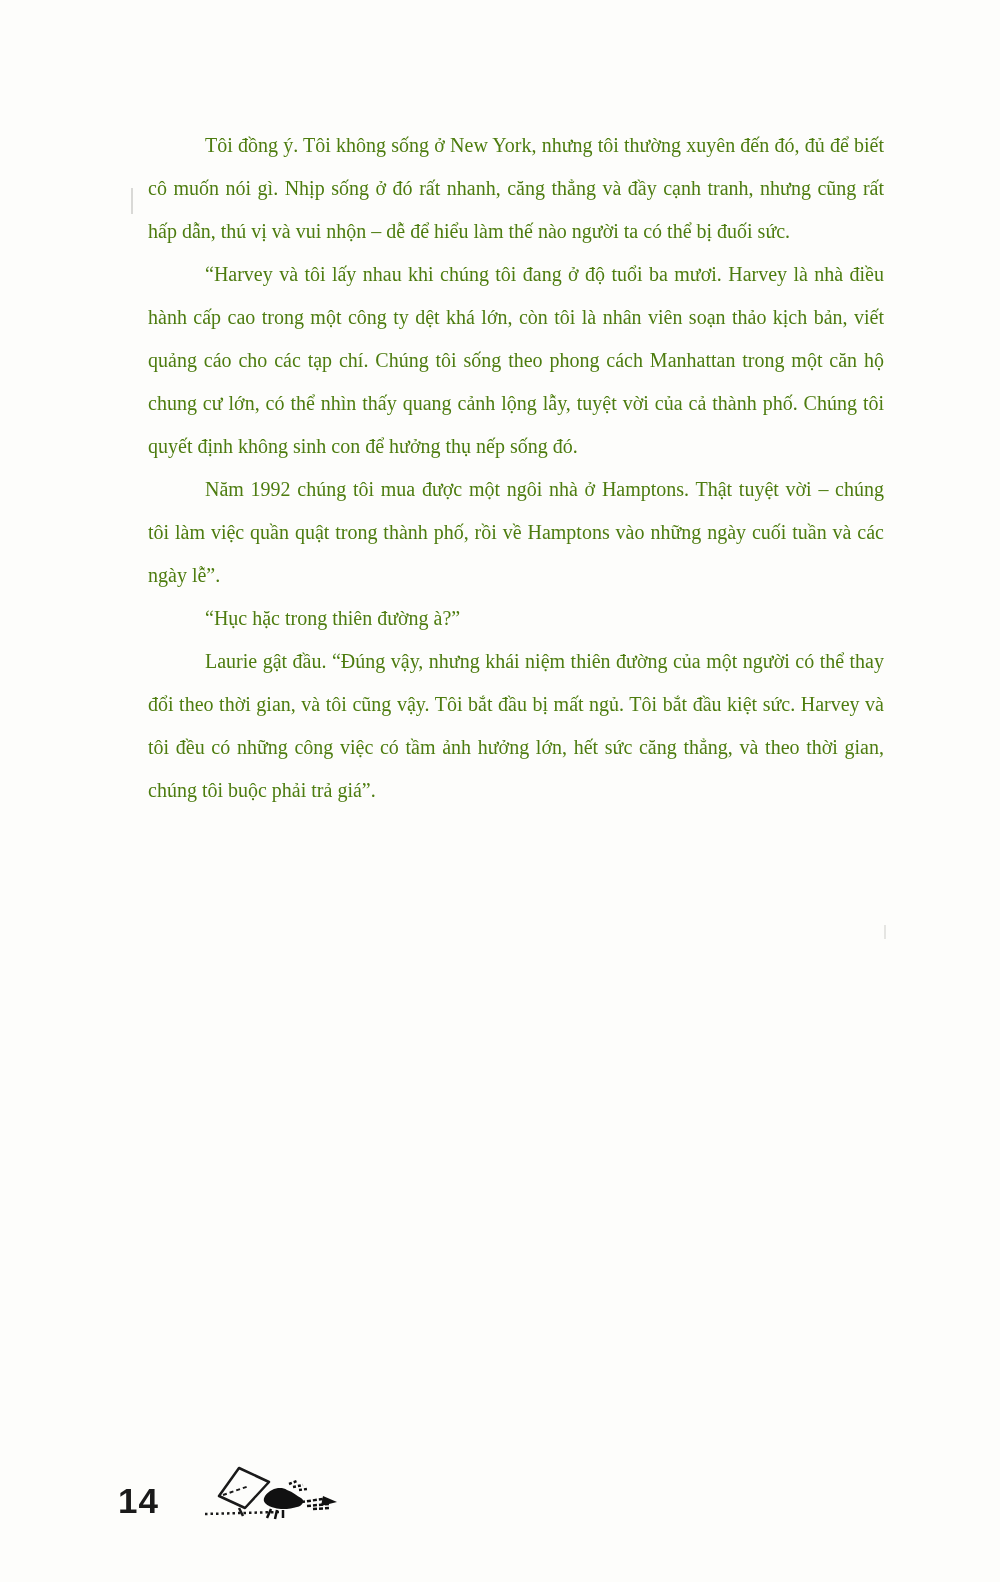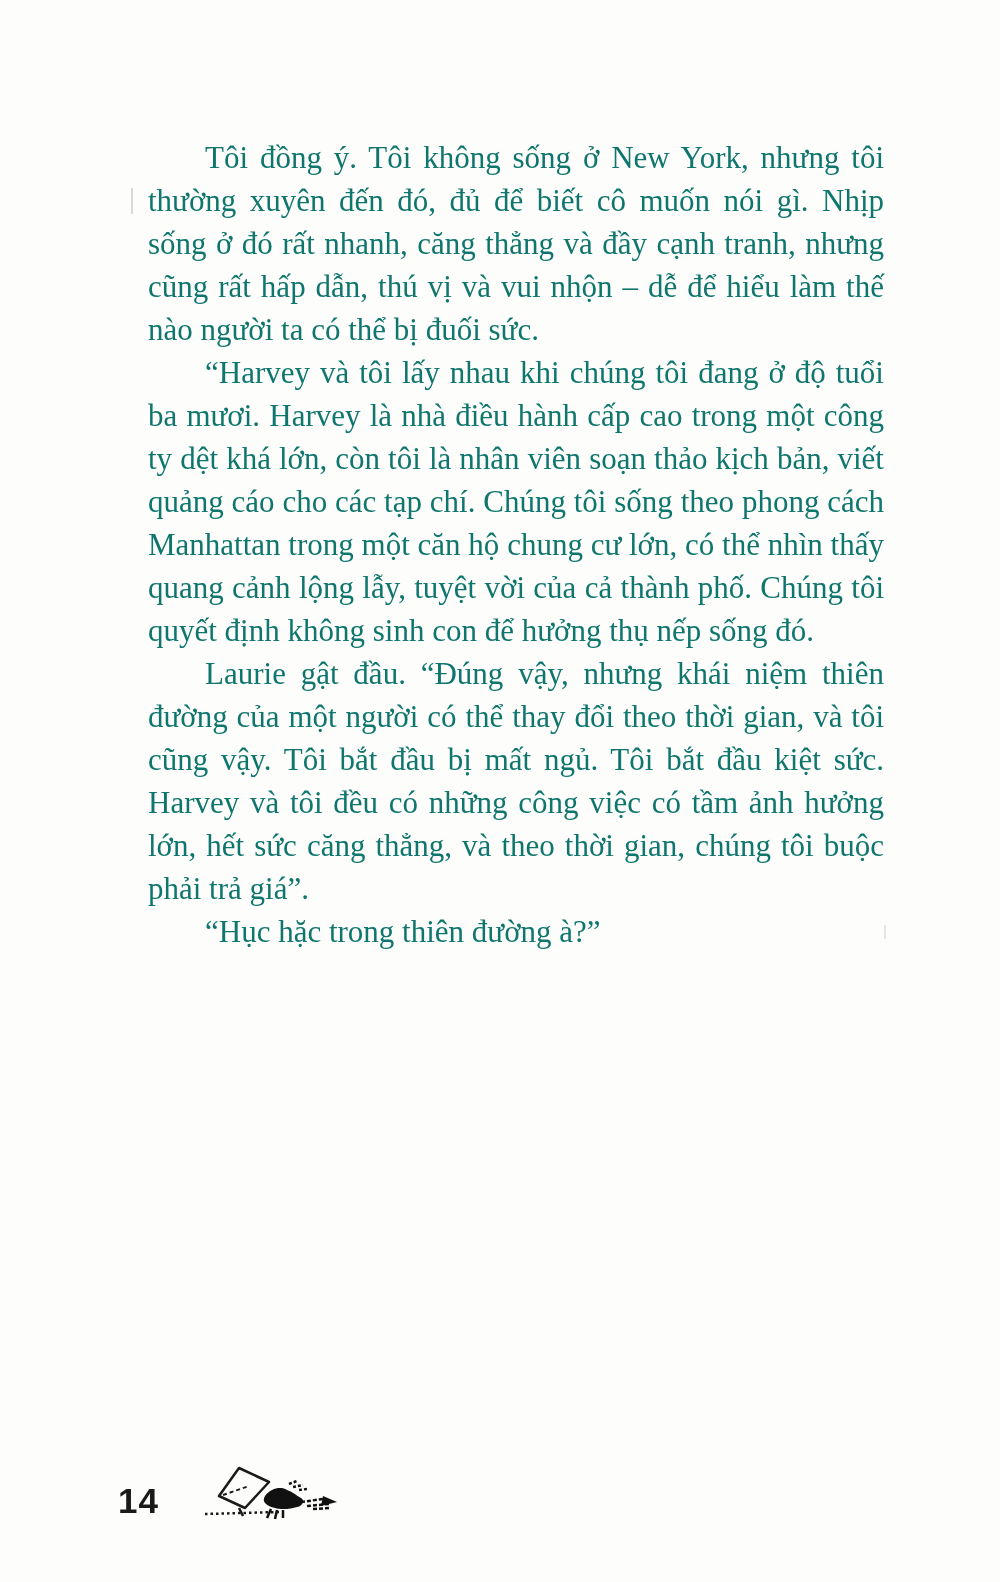--- a/index.html
+++ b/index.html
@@ -16,27 +16,27 @@
     color: #151413;
   }
   .page {
     position: absolute;
     inset: 0;
     background: #fdfdfb;
   }
   .text-block {
     position: absolute;
     left: 148px;
-    top: 136px;
+    top: 124px;
     width: 736px;
-    font-size: 31px;
+    font-size: 20px;
     line-height: 43px;
     text-align: justify;
     text-justify: inter-word;
-    color: #0f766e;
+    color: #4d7c0f;
   }
   .text-block p {
     margin: 0;
     padding: 0;
     text-indent: 57px;
   }
   .footer {
     position: absolute;
     left: 118px;
     top: 1462px;
@@ -81,22 +81,23 @@
 <body>
 
 <div class="page">
 
   <div class="scan-mark-left"></div>
   <div class="scan-mark-right"></div>
 
   <div class="text-block">
     <p>Tôi đồng ý. Tôi không sống ở New York, nhưng tôi thường xuyên đến đó, đủ để biết cô muốn nói gì. Nhịp sống ở đó rất nhanh, căng thẳng và đầy cạnh tranh, nhưng cũng rất hấp dẫn, thú vị và vui nhộn – dễ để hiểu làm thế nào người ta có thể bị đuối sức.</p>
     <p>“Harvey và tôi lấy nhau khi chúng tôi đang ở độ tuổi ba mươi. Harvey là nhà điều hành cấp cao trong một công ty dệt khá lớn, còn tôi là nhân viên soạn thảo kịch bản, viết quảng cáo cho các tạp chí. Chúng tôi sống theo phong cách Manhattan trong một căn hộ chung cư lớn, có thể nhìn thấy quang cảnh lộng lẫy, tuyệt vời của cả thành phố. Chúng tôi quyết định không sinh con để hưởng thụ nếp sống đó.</p>
+    <p>Năm 1992 chúng tôi mua được một ngôi nhà ở Hamptons. Thật tuyệt vời – chúng tôi làm việc quần quật trong thành phố, rồi về Hamptons vào những ngày cuối tuần và các ngày lễ”.</p>
+    <p>“Hục hặc trong thiên đường à?”</p>
     <p>Laurie gật đầu. “Đúng vậy, nhưng khái niệm thiên đường của một người có thể thay đổi theo thời gian, và tôi cũng vậy. Tôi bắt đầu bị mất ngủ. Tôi bắt đầu kiệt sức. Harvey và tôi đều có những công việc có tầm ảnh hưởng lớn, hết sức căng thẳng, và theo thời gian, chúng tôi buộc phải trả giá”.</p>
-    <p>“Hục hặc trong thiên đường à?”</p>
   </div>
 
   <div class="footer">
     <span class="page-number">14</span>
     <svg class="footer-art" width="140" height="62" viewBox="0 0 140 62" aria-hidden="true">
 
       <line x1="0" y1="52" x2="74" y2="50" stroke="#1a1a1a" stroke-width="2.5" stroke-dasharray="2.5 3" fill="none"></line>
 
       <path d="M14 34 L34 6 L64 20 L40 46 Z" fill="#fdfdfb" stroke="#1a1a1a" stroke-width="2.5" stroke-linejoin="round"></path>
       <path d="M18 33 L44 24" stroke="#1a1a1a" stroke-width="2" stroke-dasharray="4 3" fill="none"></path>

